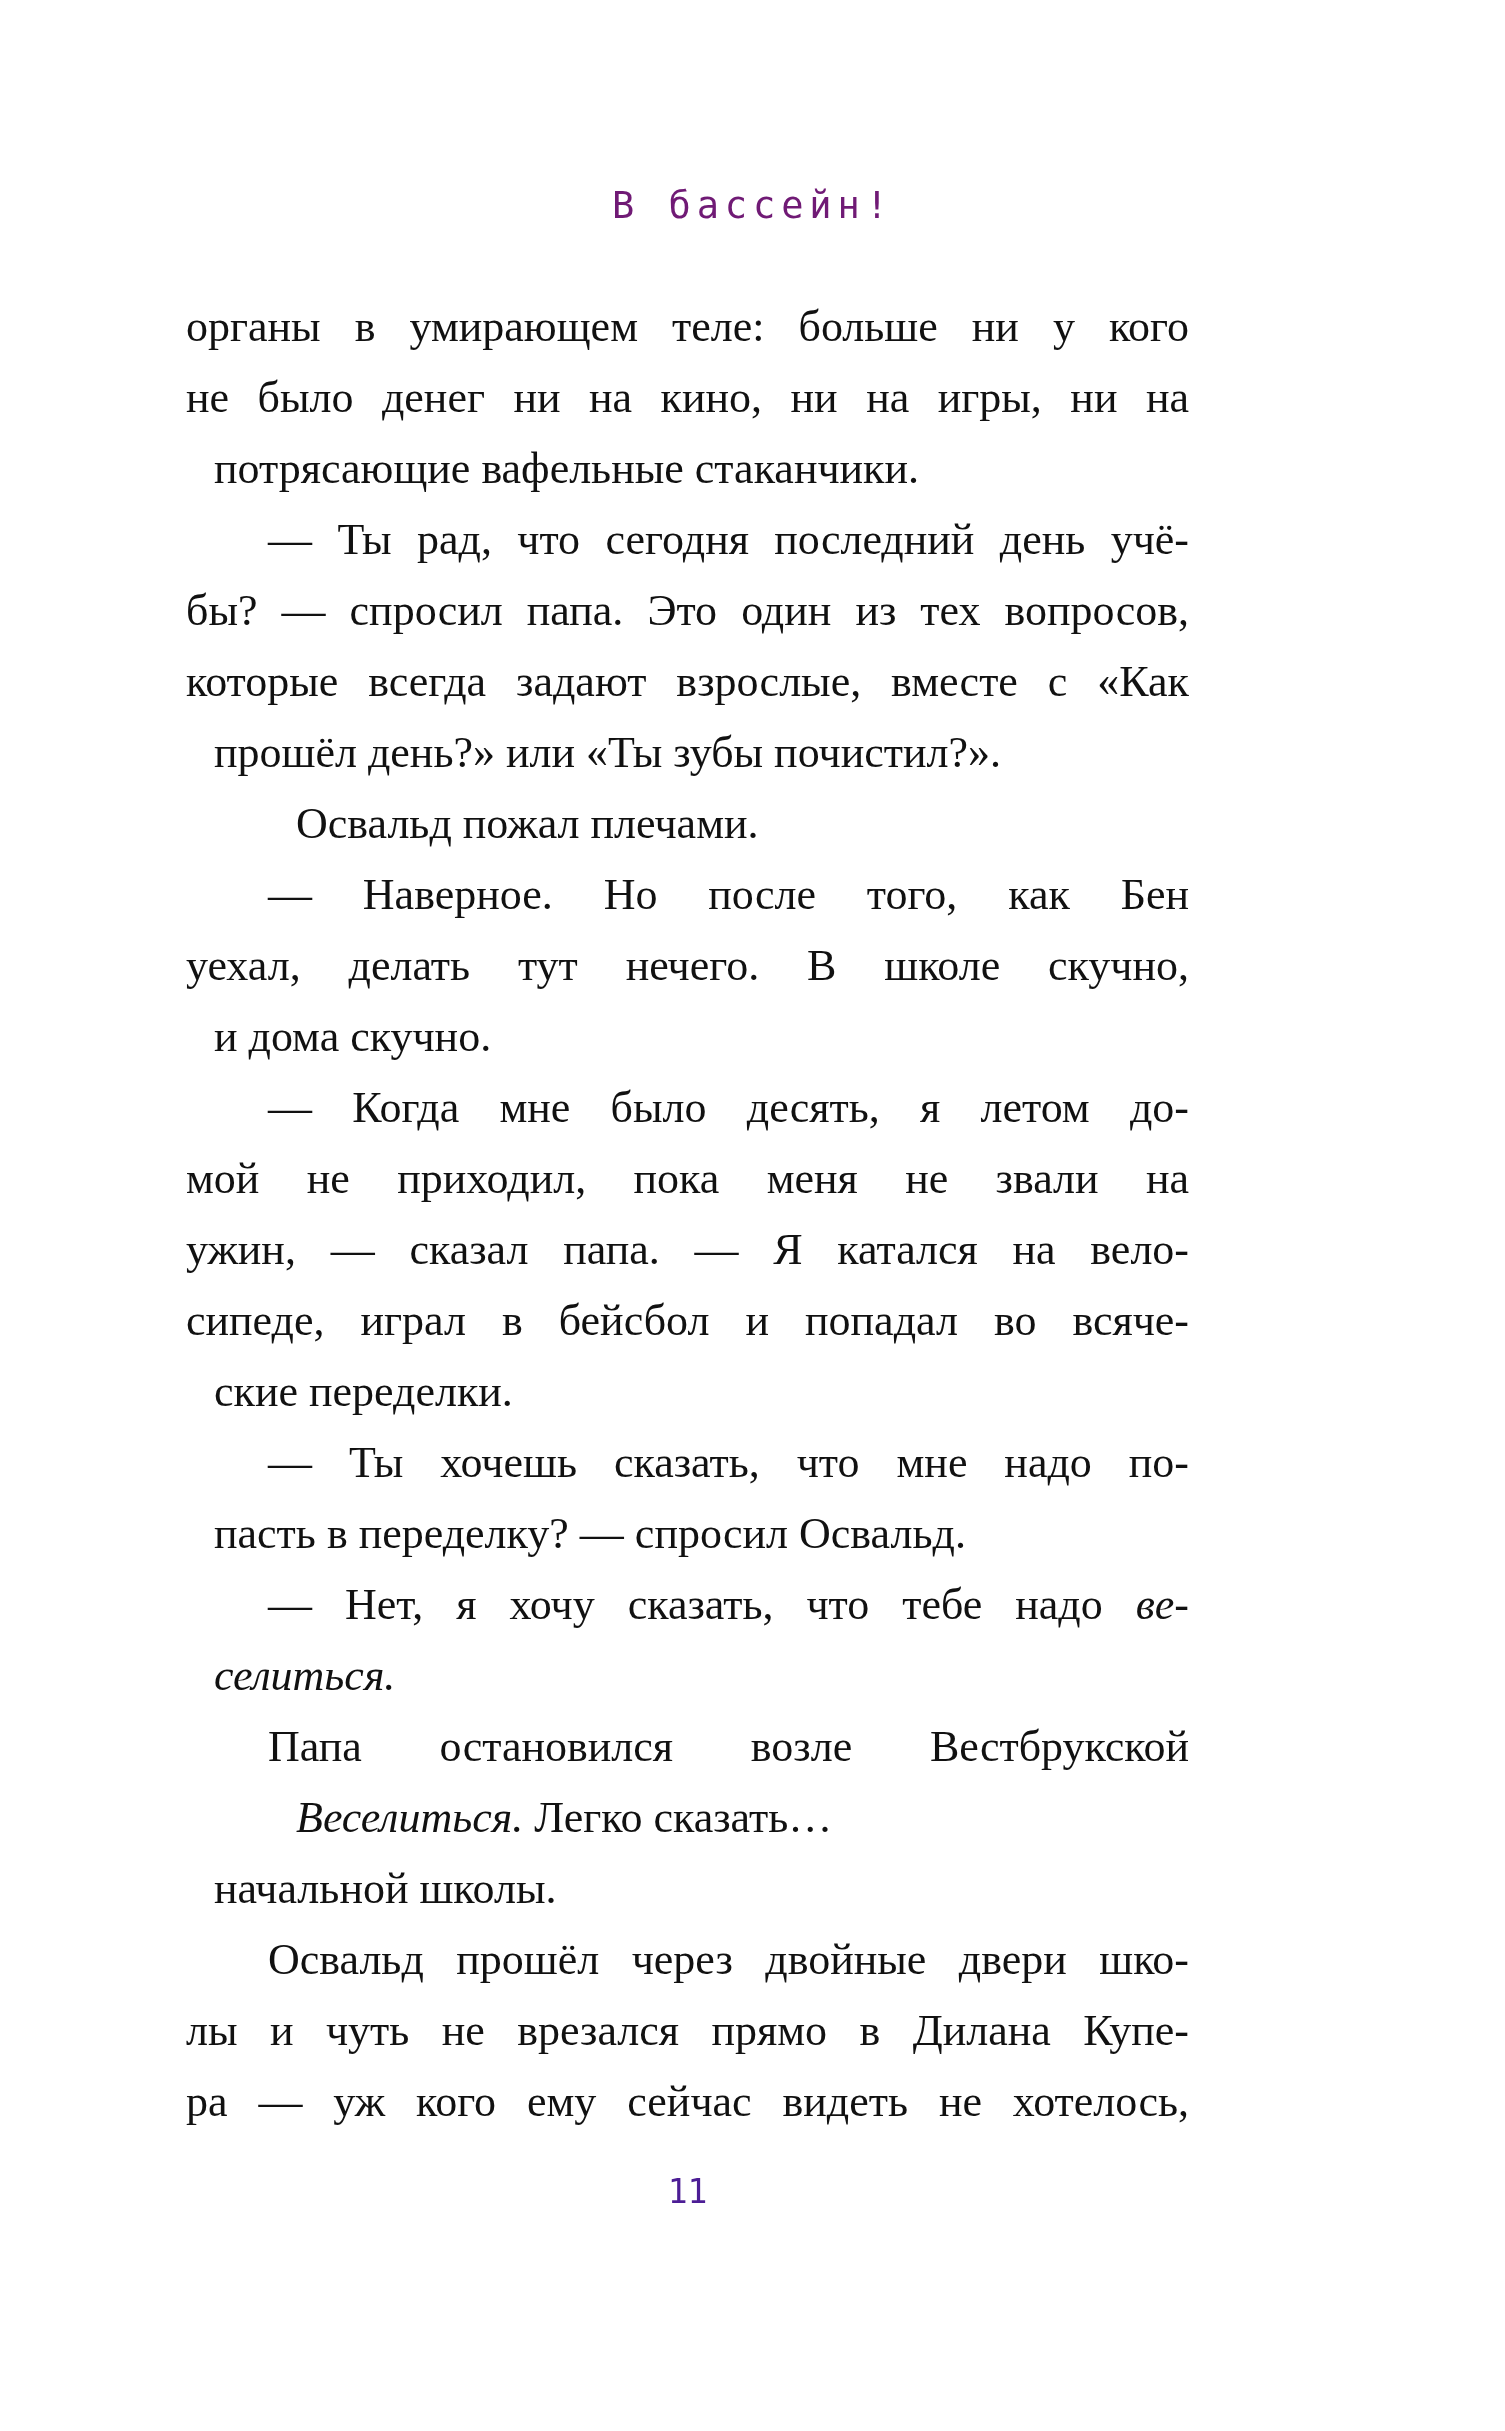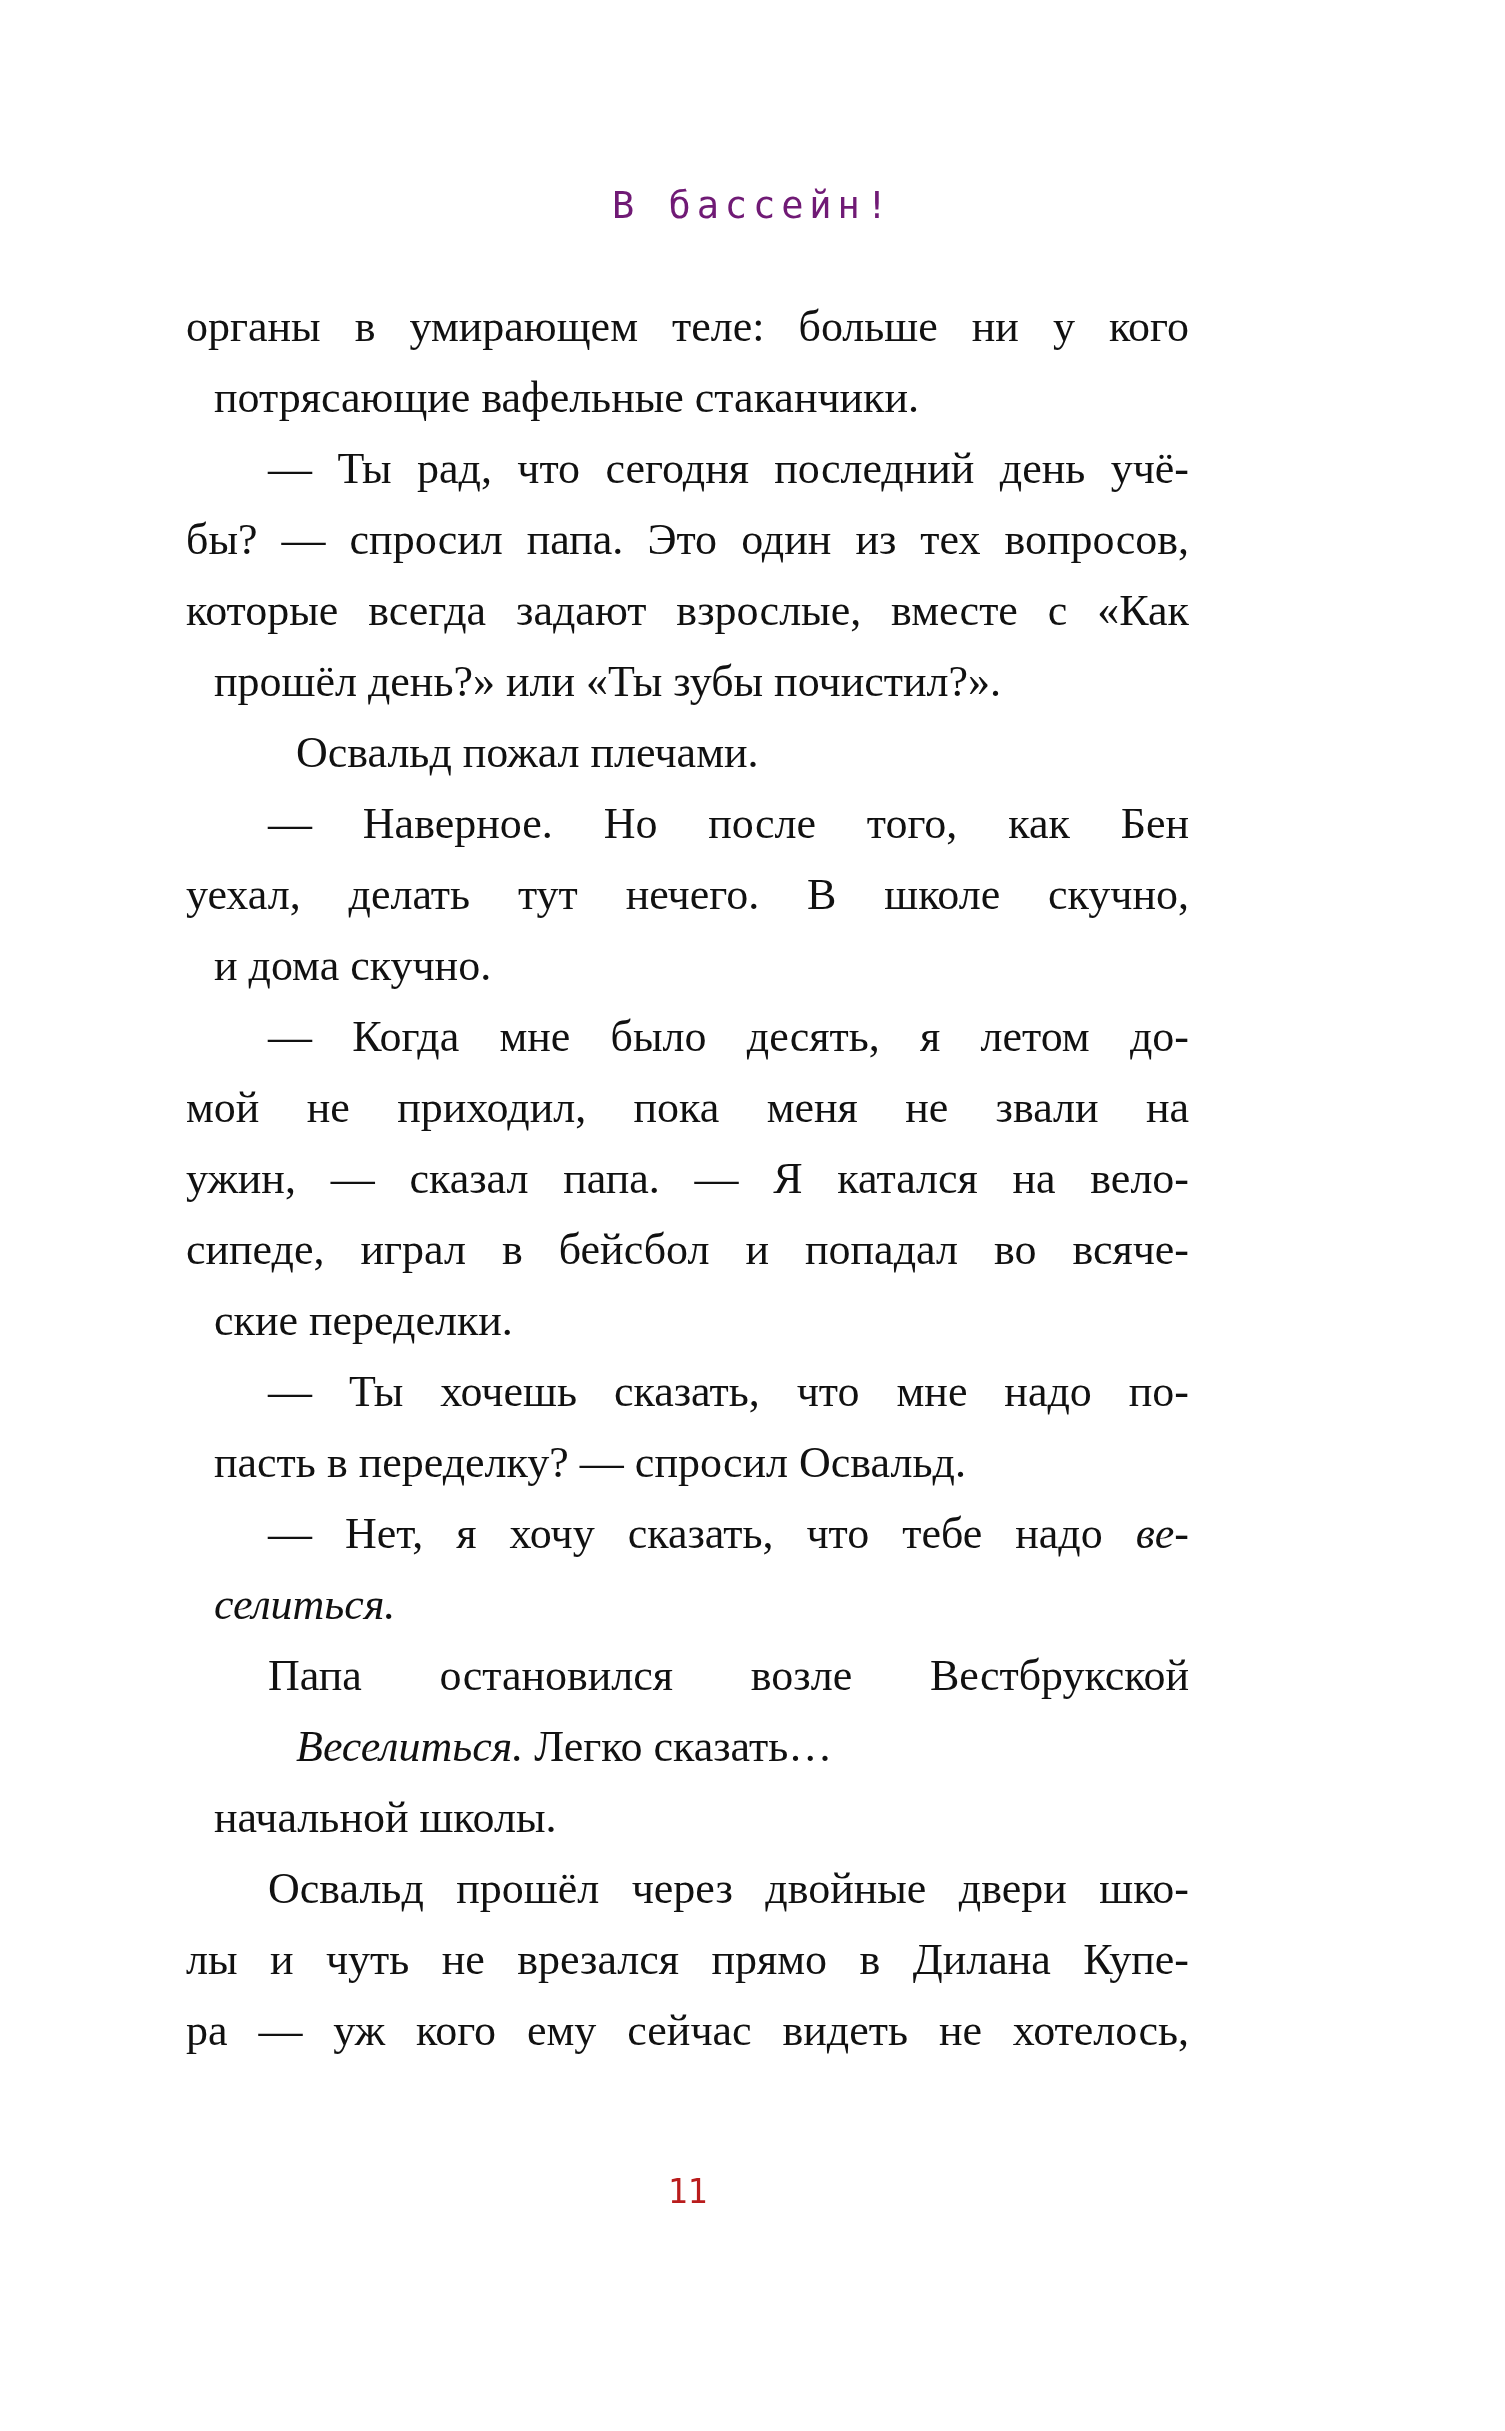--- a/index.html
+++ b/index.html
@@ -59,30 +59,31 @@
   .seg.italic { font-style: italic; }
   .folio {
     position: absolute;
     left: 186px;
     width: 1003px;
     top: 2168px;
     text-align: center;
     font-family: "DejaVu Sans Mono", "Liberation Mono", monospace;
     font-size: 33px;
     line-height: 47px;
-    color: #b91c1c;
+    color: #4c1d95;
   }
 </style>
 </head>
 <body>
 
 <div class="running-head">В бассейн!</div>
 
 <div class="text-block" id="text-block">
     <div class="line j"><span class="seg" style="white-space: normal;">органы в умирающем теле: больше ни у кого</span></div>
+    <div class="line j"><span class="seg" style="white-space: normal;">не было денег ни на кино, ни на игры, ни на</span></div>
     <div class="line l"><span class="seg">потрясающие вафельные стаканчики.</span></div>
     <div class="line j indent"><span class="seg" style="white-space: normal;">— Ты рад, что сегодня последний день учё-</span></div>
     <div class="line j"><span class="seg" style="white-space: normal;">бы? — спросил папа. Это один из тех вопросов,</span></div>
     <div class="line j"><span class="seg" style="white-space: normal;">которые всегда задают взрослые, вместе с «Как</span></div>
     <div class="line l"><span class="seg">прошёл день?» или «Ты зубы почистил?».</span></div>
     <div class="line l indent"><span class="seg">Освальд пожал плечами.</span></div>
     <div class="line j indent"><span class="seg" style="white-space: normal;">— Наверное. Но после того, как Бен</span></div>
     <div class="line j"><span class="seg" style="white-space: normal;">уехал, делать тут нечего. В школе скучно,</span></div>
     <div class="line l"><span class="seg">и дома скучно.</span></div>
     <div class="line j indent"><span class="seg" style="white-space: normal;">— Когда мне было десять, я летом до-</span></div>

